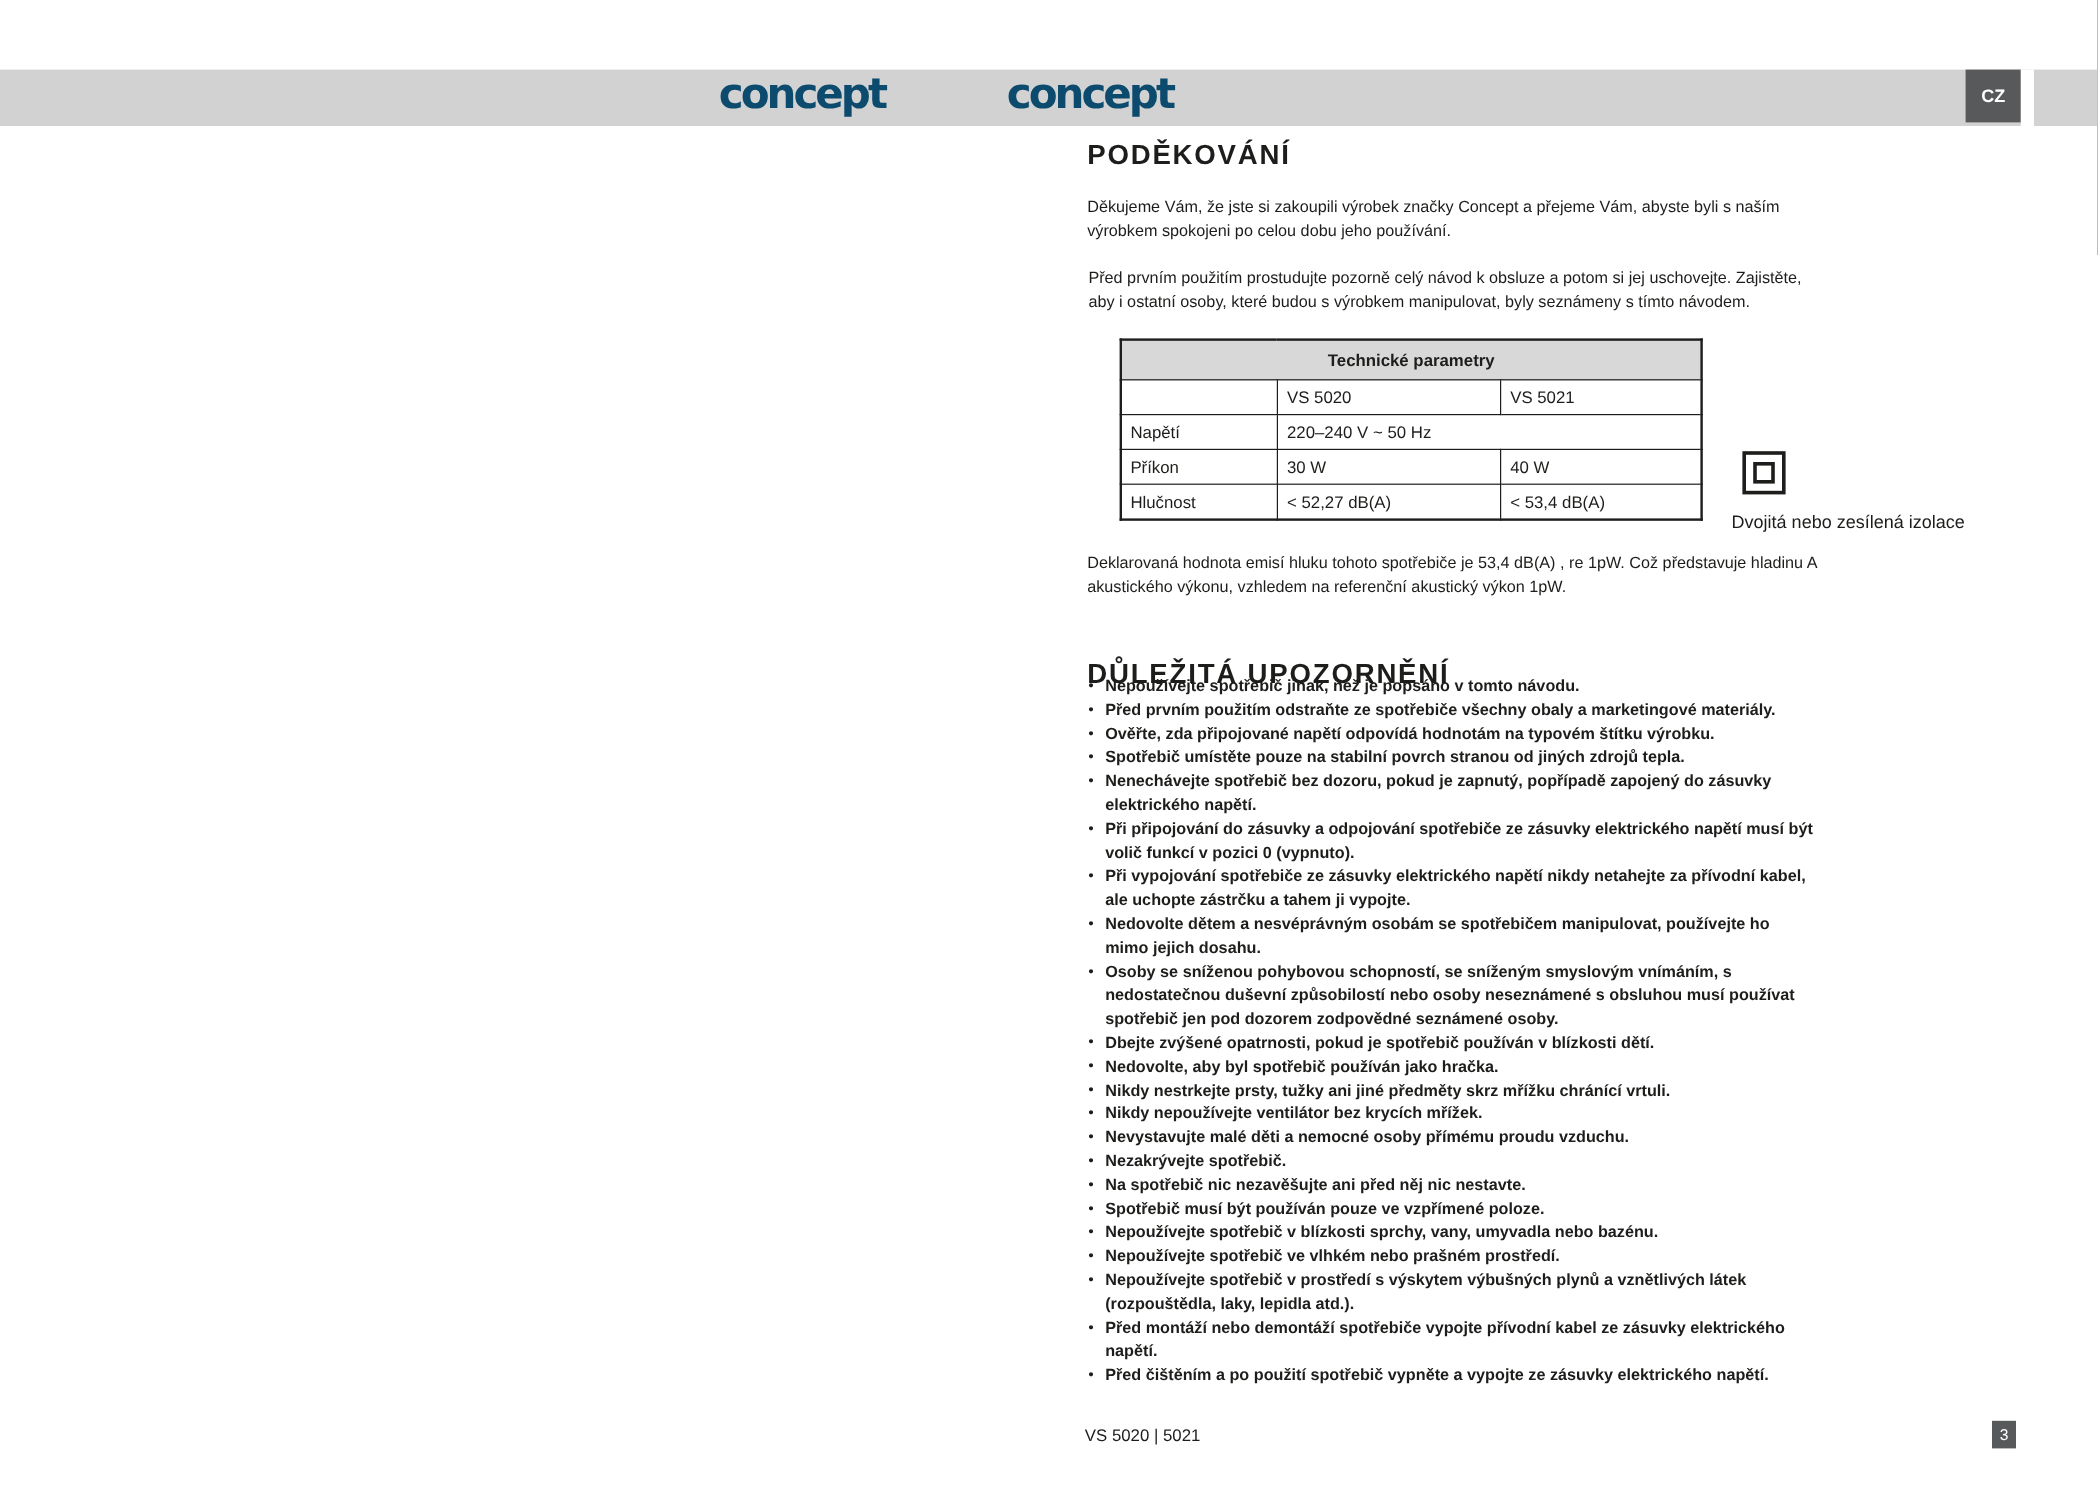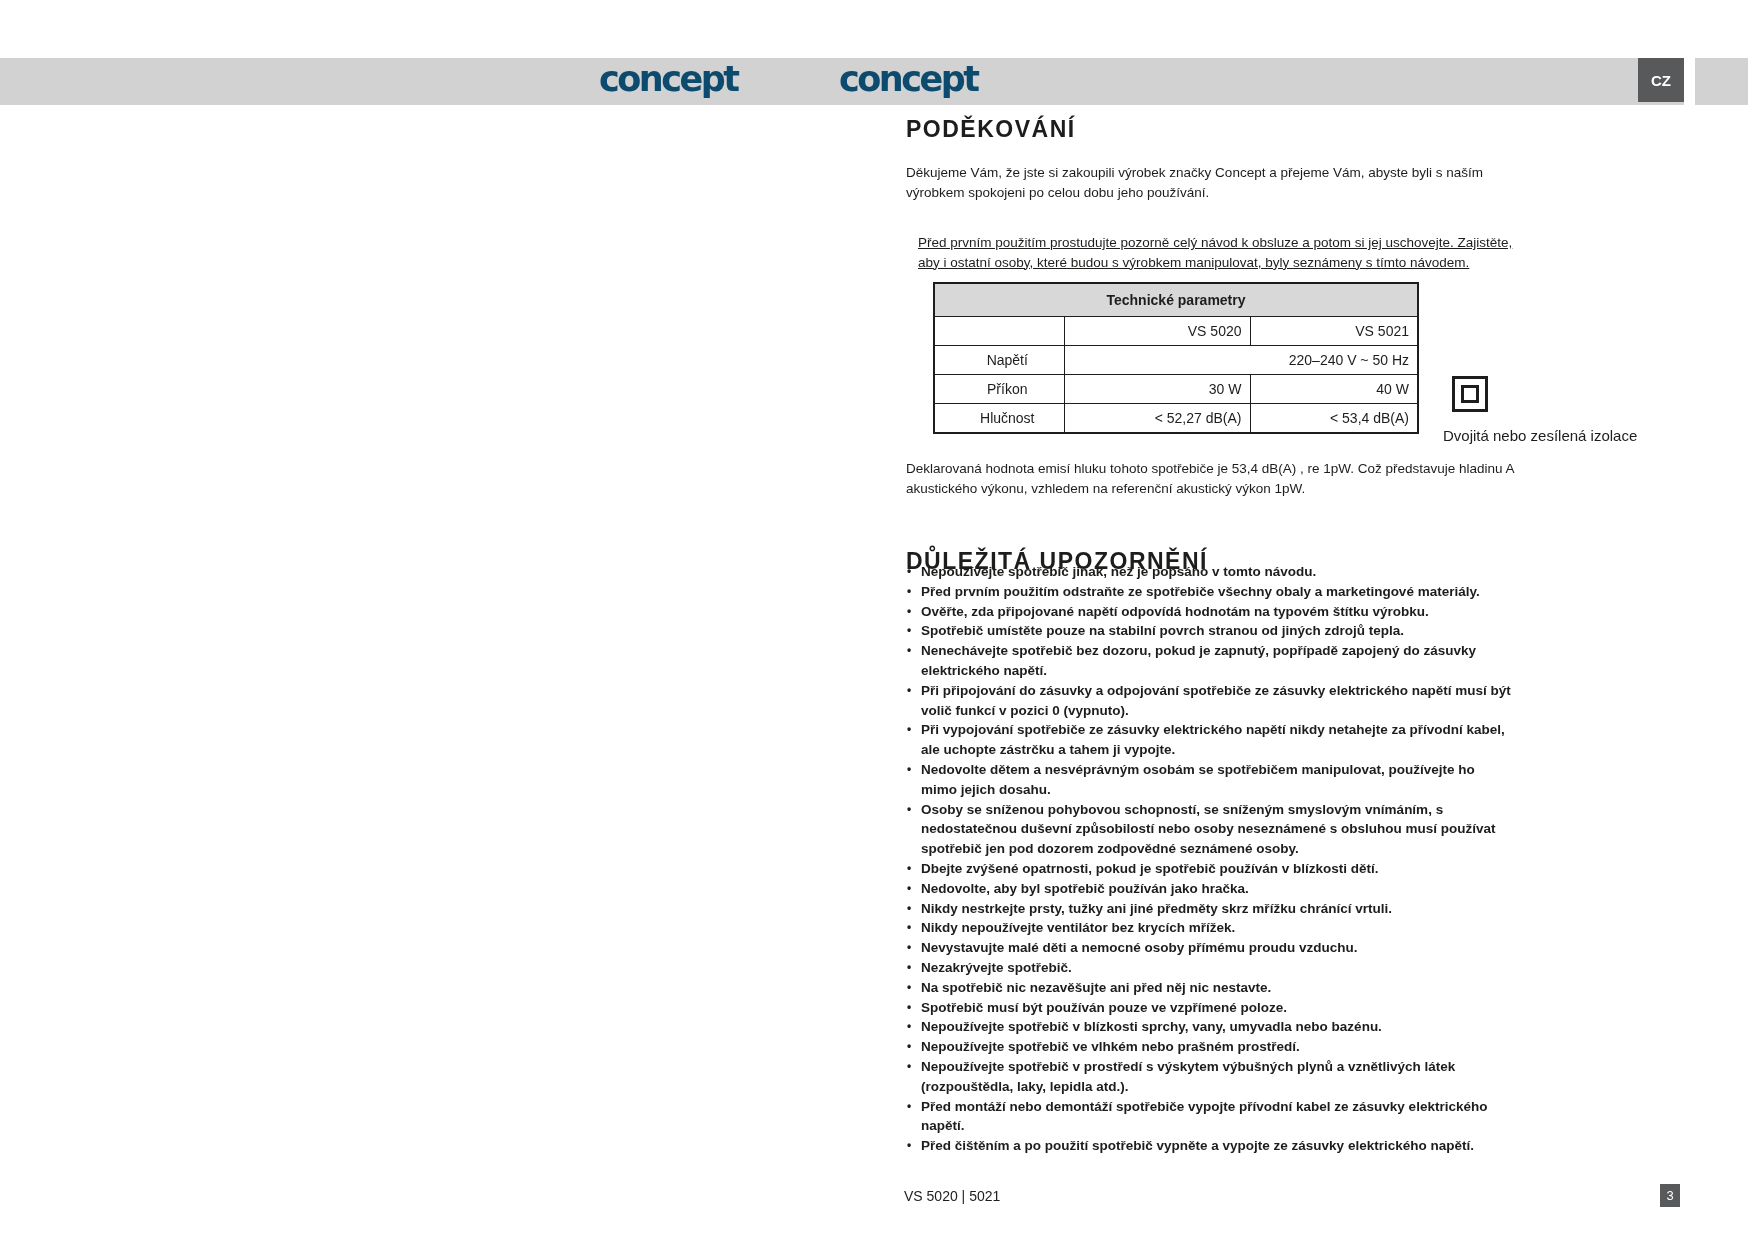--- a/index.html
+++ b/index.html
@@ -34,22 +34,22 @@
   .p1{top:163px;}
   .p2{top:221px;}
   .p3{top:459px;}
 
   
   .tech{position:absolute;left:933px;top:282px;border-collapse:collapse;font-size:14px;
         border:2px solid var(--text);table-layout:fixed;}
   .tech th,.tech td{border:1.5px solid var(--text);padding:0 8px;}
   .tech th.t-title{background:var(--table-header);font-weight:bold;height:32px;text-align:center;margin-top:12px;}
   .tech td{height:28px;}
-  .tech td.label{text-align:center;padding-left:24px;}
-  .tech td.val{text-align:right;}
+  .tech td.label{text-align:left;padding-left:7px;}
+  .tech td.val{text-align:left;}
 
   
   .insulation-icon{position:absolute;left:1452px;top:376px;width:30px;height:30px;
                    border:3px solid var(--text);display:flex;align-items:center;justify-content:center;background:#fff;}
   .insulation-icon .inner{width:12px;height:12px;border:3px solid var(--text);}
   .insulation-caption{position:absolute;left:1443px;top:427px;font-size:15px;white-space:nowrap;}
 
   
   .warnings{position:absolute;left:906px;top:562px;width:606px;margin:0;padding:0;list-style:none;
             font-size:13.5px;line-height:19.8px;}
@@ -69,21 +69,21 @@
 
   <div class="header-bar">
     <span class="logo one">concept</span>
     <span class="logo two">concept</span>
     <div class="lang-tab">CZ</div>
     <div class="lang-gap"></div>
   </div>
 
   <h1 class="section-title t1" style="margin:0;">PODĚKOVÁNÍ</h1>
   <p class="para p1" style="margin:0;">Děkujeme Vám, že jste si zakoupili výrobek značky Concept a přejeme Vám, abyste byli s naším výrobkem spokojeni po celou dobu jeho používání.</p>
-  <p class="para p2" style="margin:12px;text-decoration:underline;">Před prvním použitím prostudujte pozorně celý návod k obsluze a potom si jej uschovejte. Zajistěte, aby i ostatní osoby, které budou s výrobkem manipulovat, byly seznámeny s tímto návodem.</p>
+  <p class="para p2" style="margin:1px;">Před prvním použitím prostudujte pozorně celý návod k obsluze a potom si jej uschovejte. Zajistěte, aby i ostatní osoby, které budou s výrobkem manipulovat, byly seznámeny s tímto návodem.</p>
 
   <table class="tech">
     <colgroup>
       <col style="width:130px">
         <col style="width:186px">
         <col style="width:168px">
     </colgroup>
     <thead>
       <tr>
         <th class="t-title" colspan="3">Technické parametry</th>

